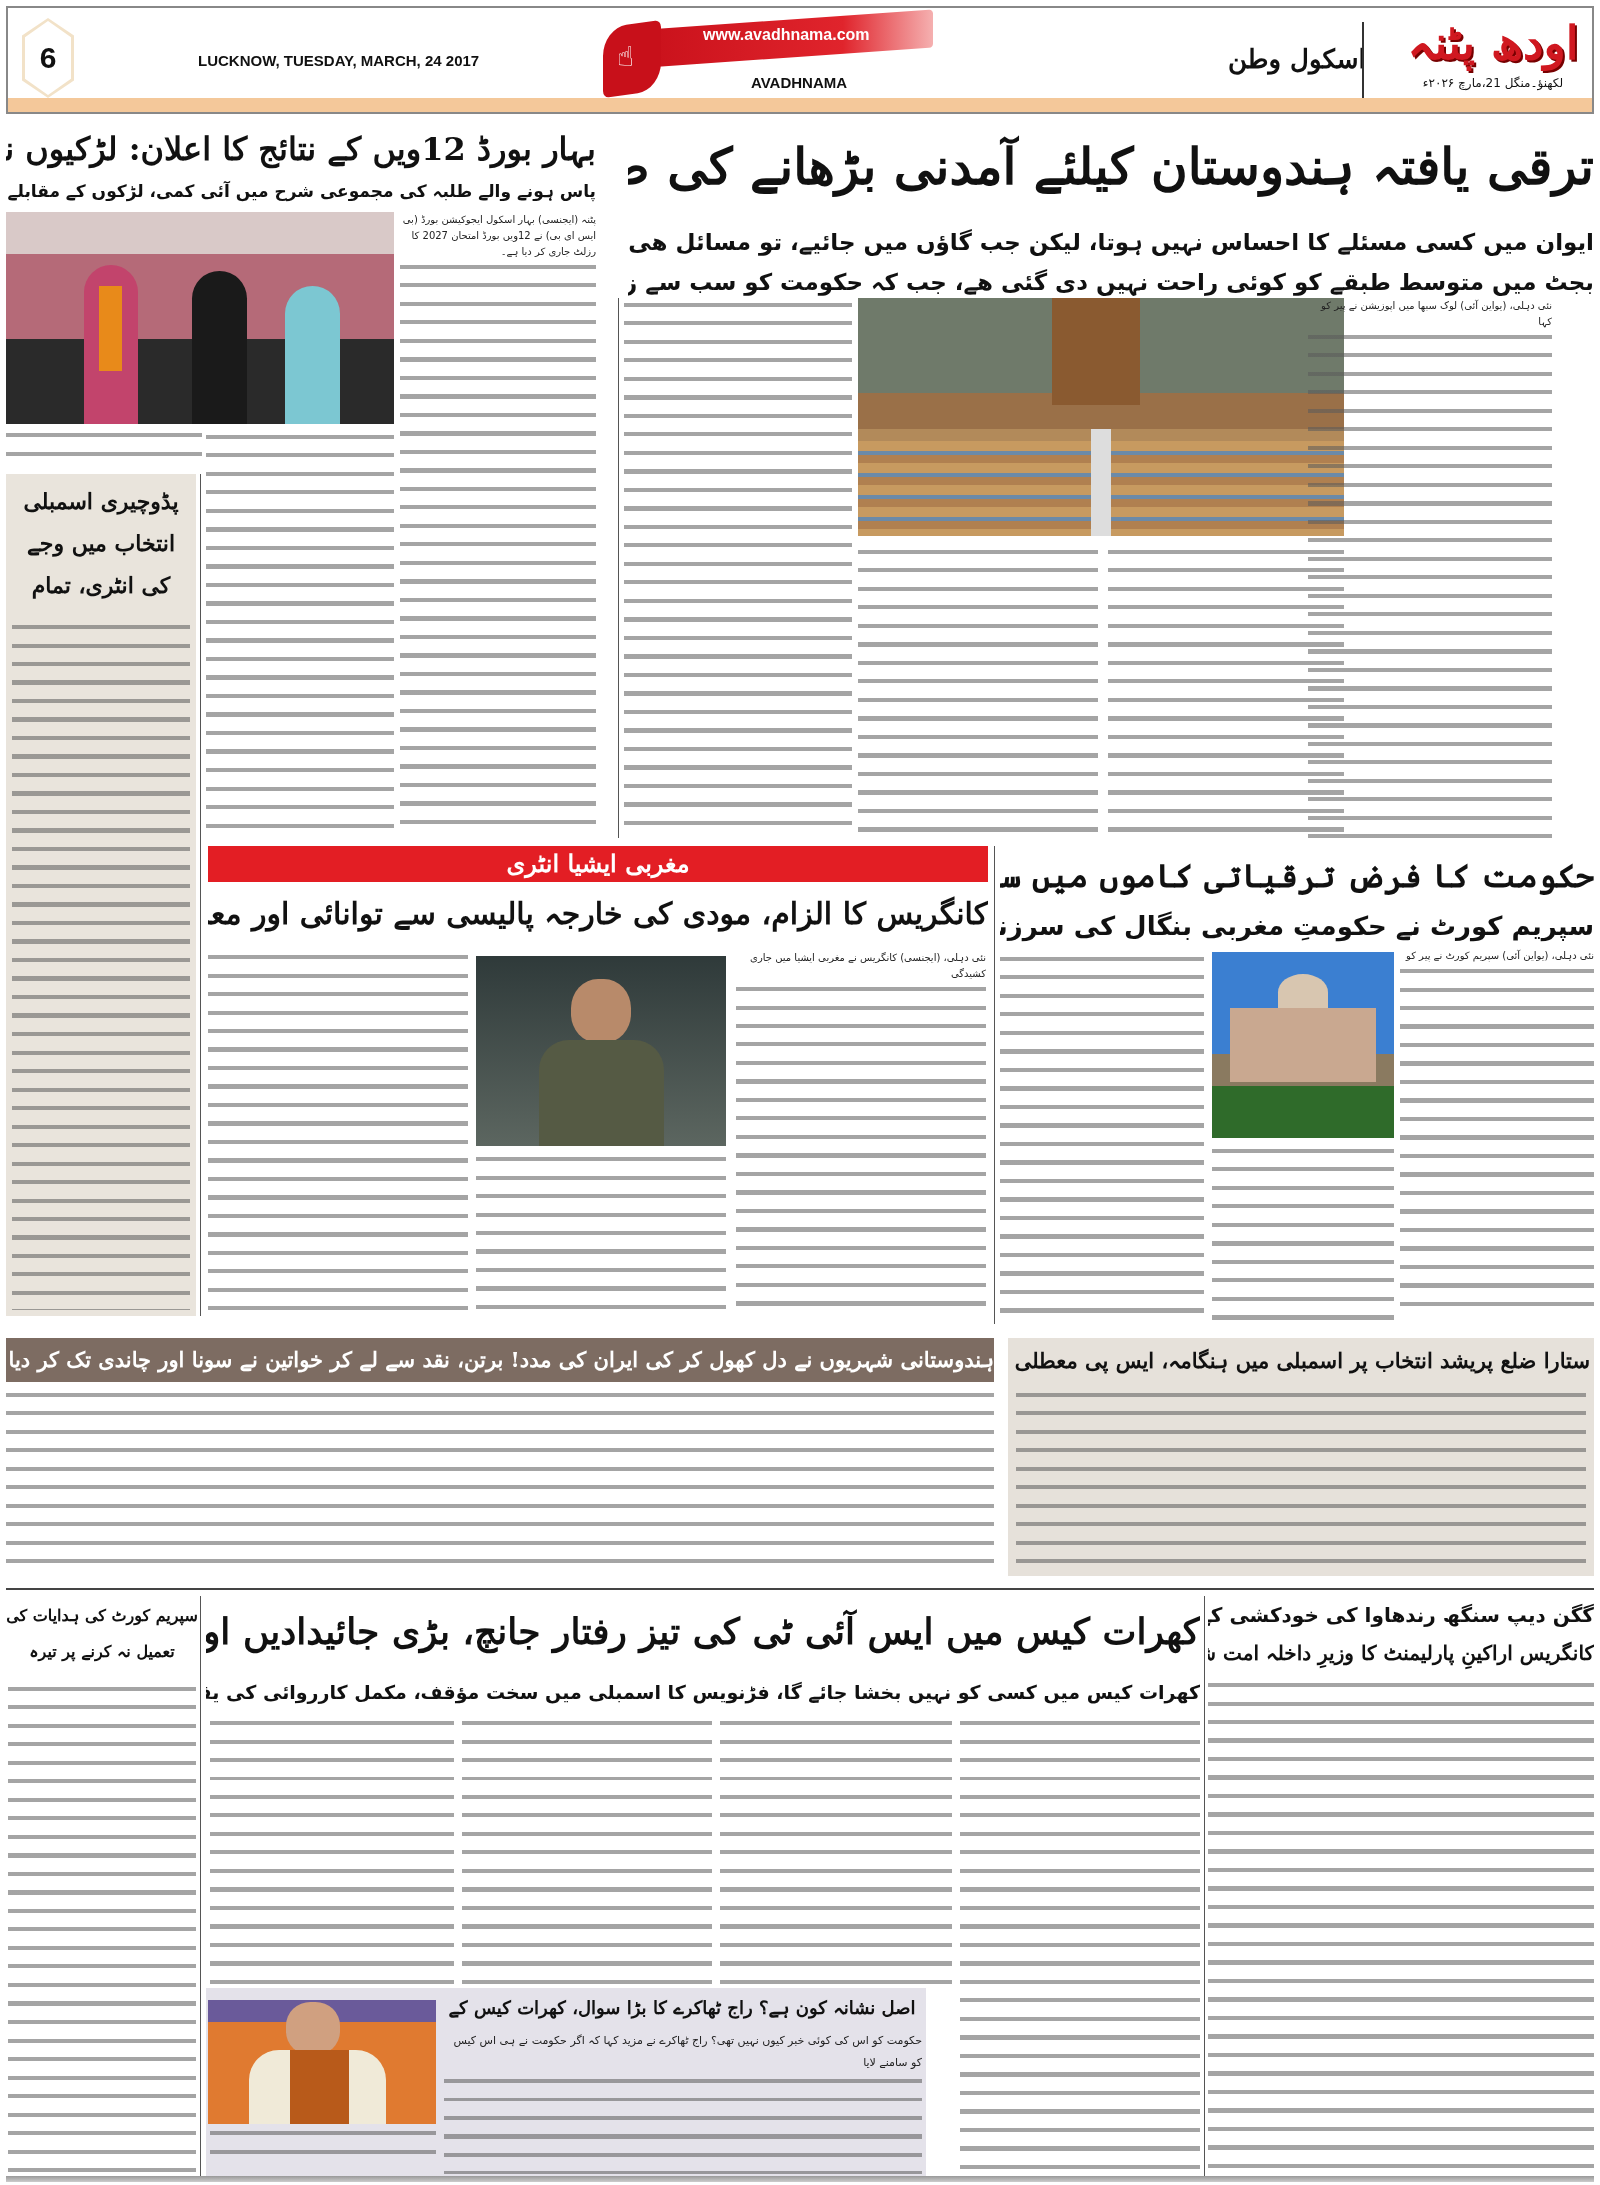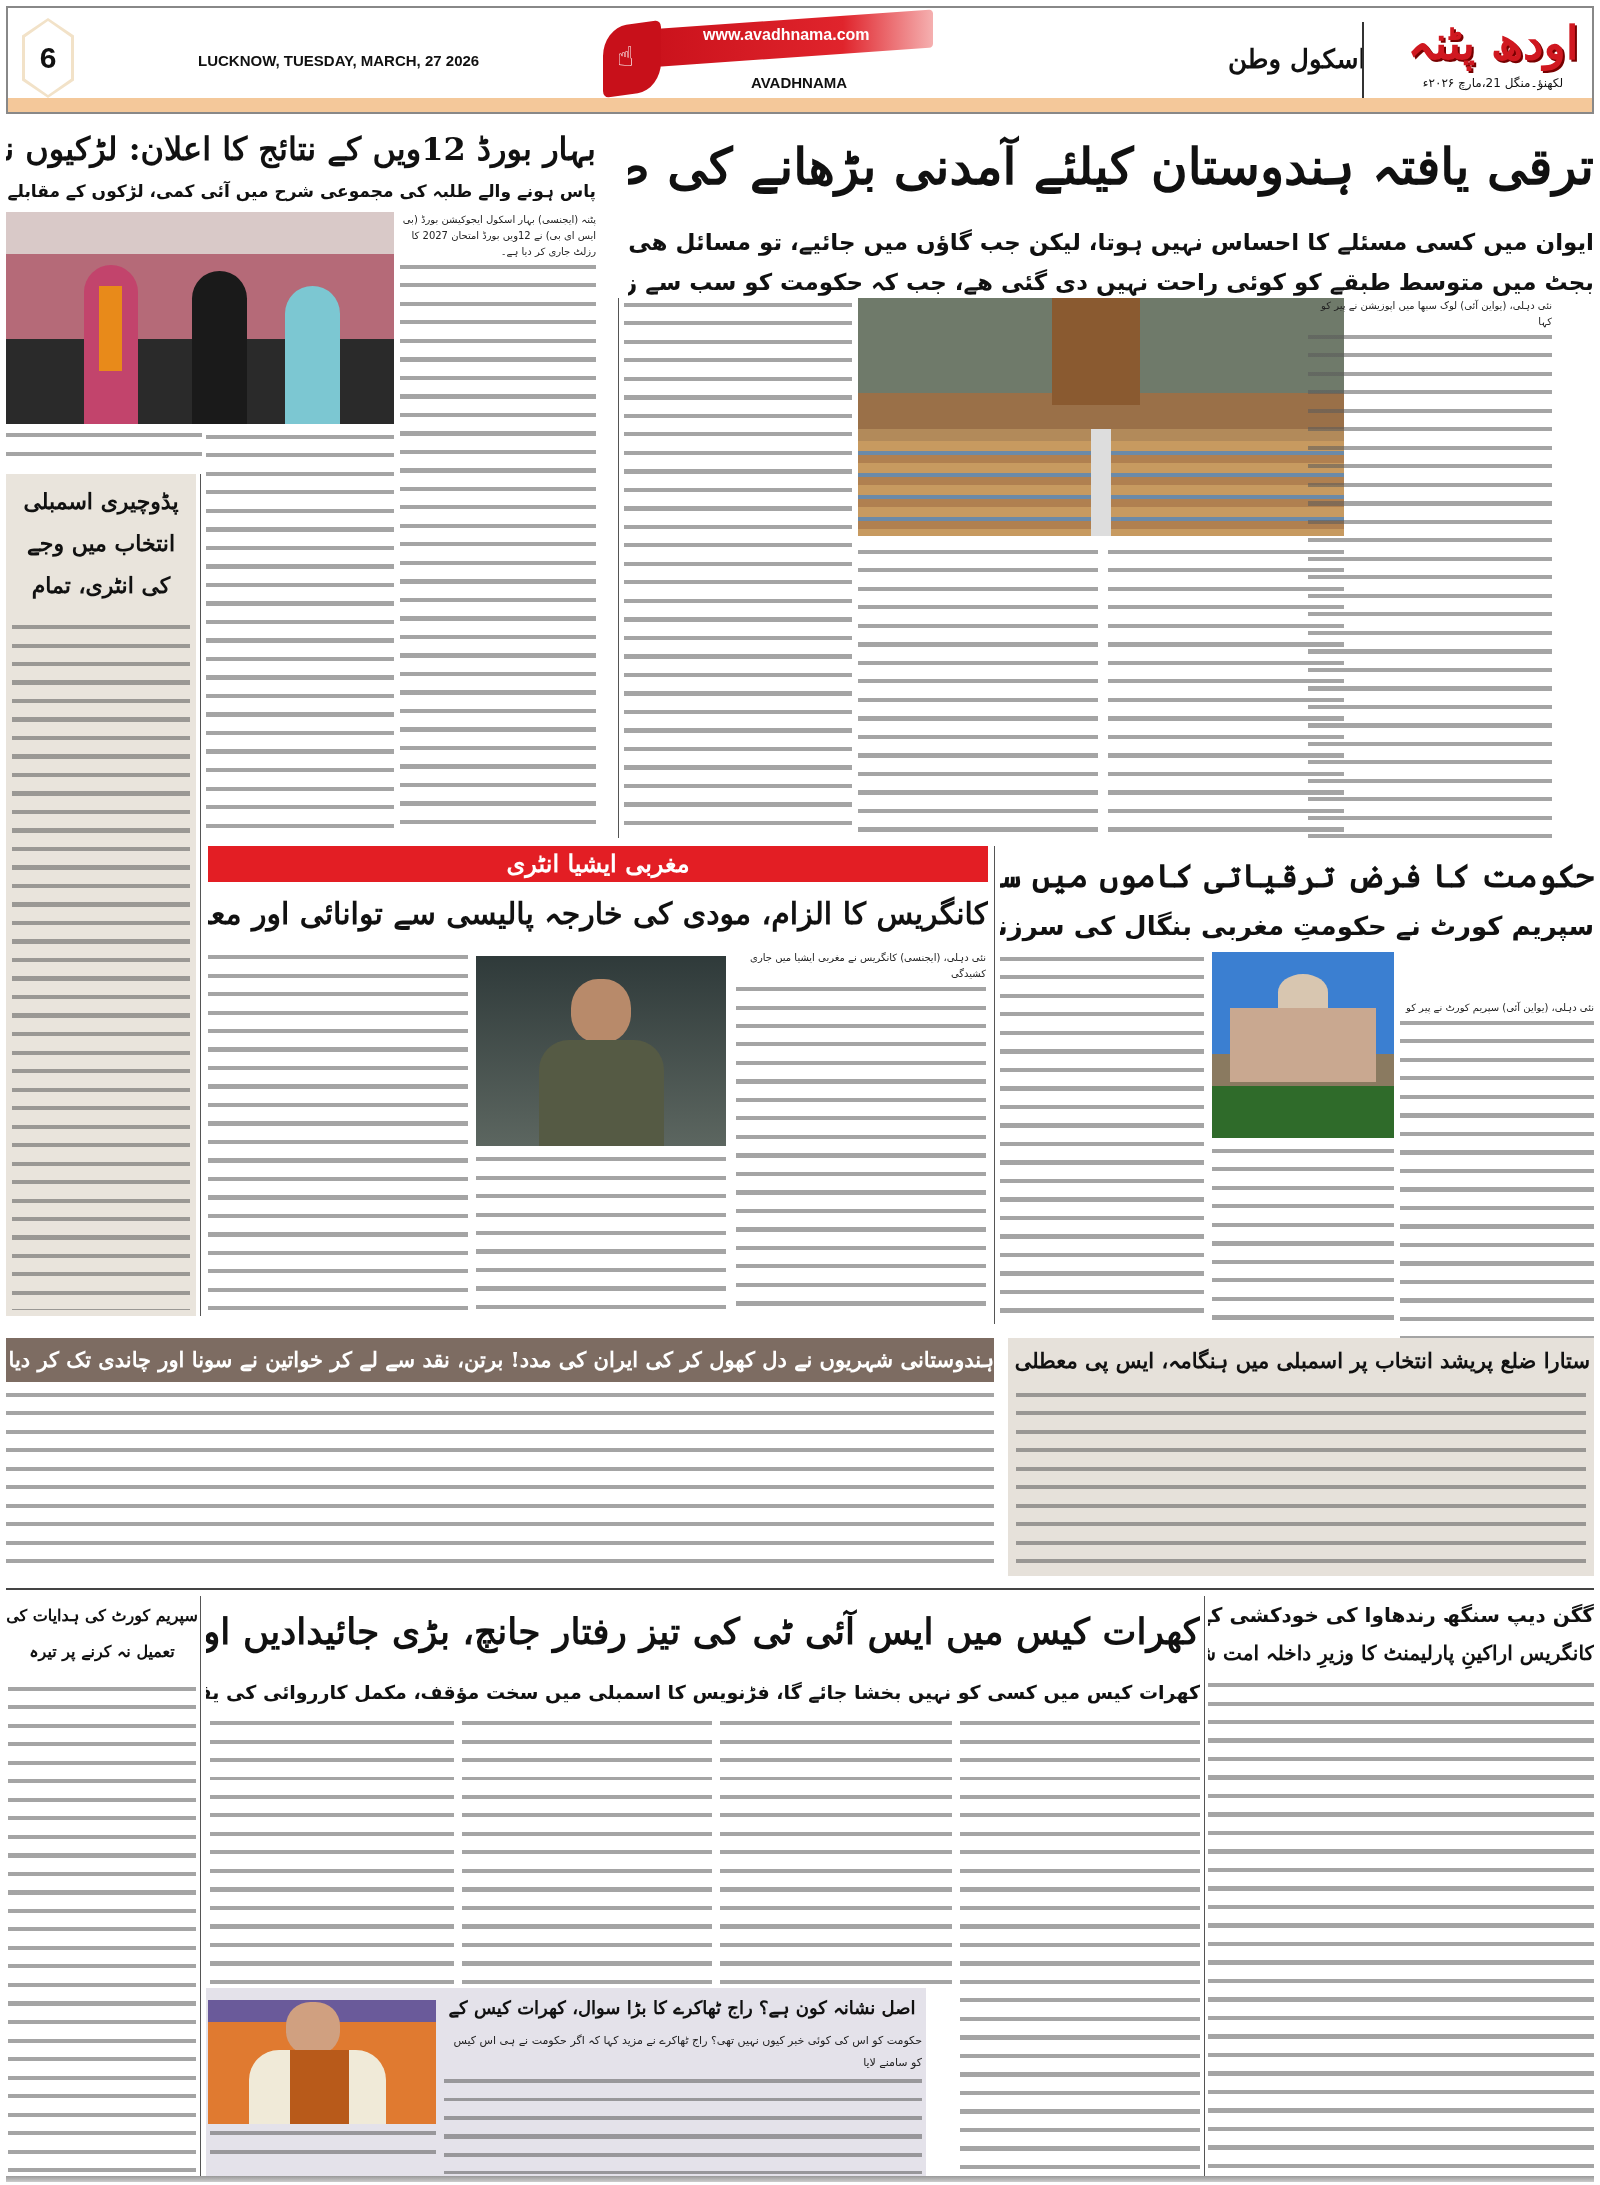--- a/index.html
+++ b/index.html
@@ -32,21 +32,21 @@
 .greyband{position:absolute;background:#e6e1da}
 .caption{position:absolute;font-size:10px;direction:rtl;text-align:right;color:#222;overflow:hidden;line-height:16px}
 </style>
 </head>
 <body>
 
 <div class="abs masthead">
   <div class="pgnum">
       <span>6</span>
     </div>
-  <div class="dateline">LUCKNOW, TUESDAY,  MARCH, 27  2026</div>
+  <div class="dateline">LUCKNOW, TUESDAY,  MARCH, 24  2017</div>
   <div class="ribbon">
     <div class="r"></div>
     <div class="disc"></div>
     <div class="hand">☝</div>
     <div class="url">www.avadhnama.com</div>
     <div class="brand">AVADHNAMA</div>
   </div>
   <div class="section">اسکول وطن</div>
   <div class="vsep"></div>
   <div class="logo">اودھ پٹنہ</div>
@@ -122,21 +122,21 @@
     <span class="filler"></span>
   </div>
 
 <div class="abs hl" style="left:1000px;top:848px;width:594px;height:56px;font-size:32px;line-height:56px">حکومت کا فرض ترقیاتی کاموں میں سہولت فراہم کرنا ہے</div>
 <div class="abs sub" style="left:1000px;top:904px;width:594px;height:44px;font-size:26px;line-height:44px">سپریم کورٹ نے حکومتِ مغربی بنگال کی سرزنش کی</div>
 <div class="photo" style="left:1212px;top:952px;width:182px;height:186px;background:linear-gradient(180deg,#3b7fd1 0 55%,#8a7a60 55% 100%)">
   <div style="position:absolute;left:36%;top:12%;width:28%;height:20%;background:#d8c6b0;border-radius:50% 50% 0 0"></div>
   <div style="position:absolute;left:10%;top:30%;width:80%;height:40%;background:#c9a890"></div>
   <div style="position:absolute;left:0;right:0;bottom:0;height:28%;background:#2f6b2a"></div>
 </div>
-<div class="col" style="left:1400px;top:1000px;width:194px;height:370px">
+<div class="col" style="left:1400px;top:948px;width:194px;height:370px">
     <div class="caption" style="position:static">نئی دہلی، (یواین آئی) سپریم کورٹ نے پیر کو</div>
     <span class="filler"></span>
   </div>
 <div class="col" style="left:1212px;top:1144px;width:182px;height:176px">
     <span class="filler"></span>
   </div>
 <div class="col" style="left:1000px;top:952px;width:204px;height:370px">
     <span class="filler"></span>
   </div>
 <div class="cline" style="left:994px;top:846px;width:1px;height:478px"></div>

